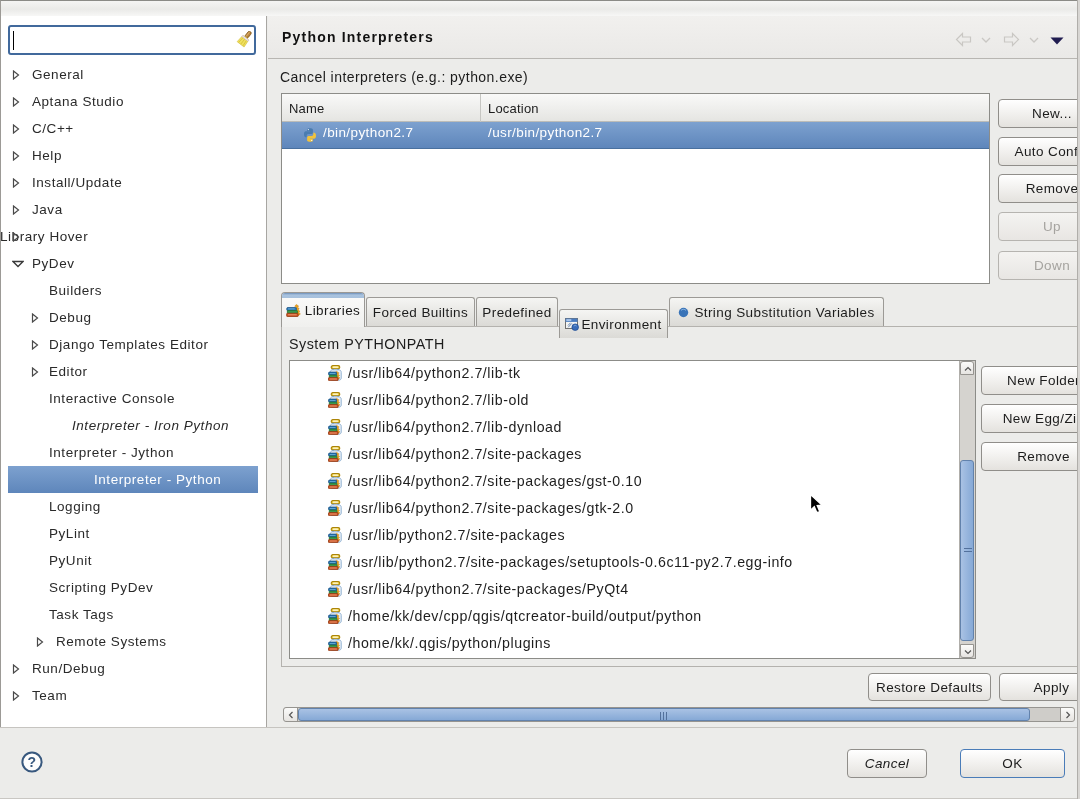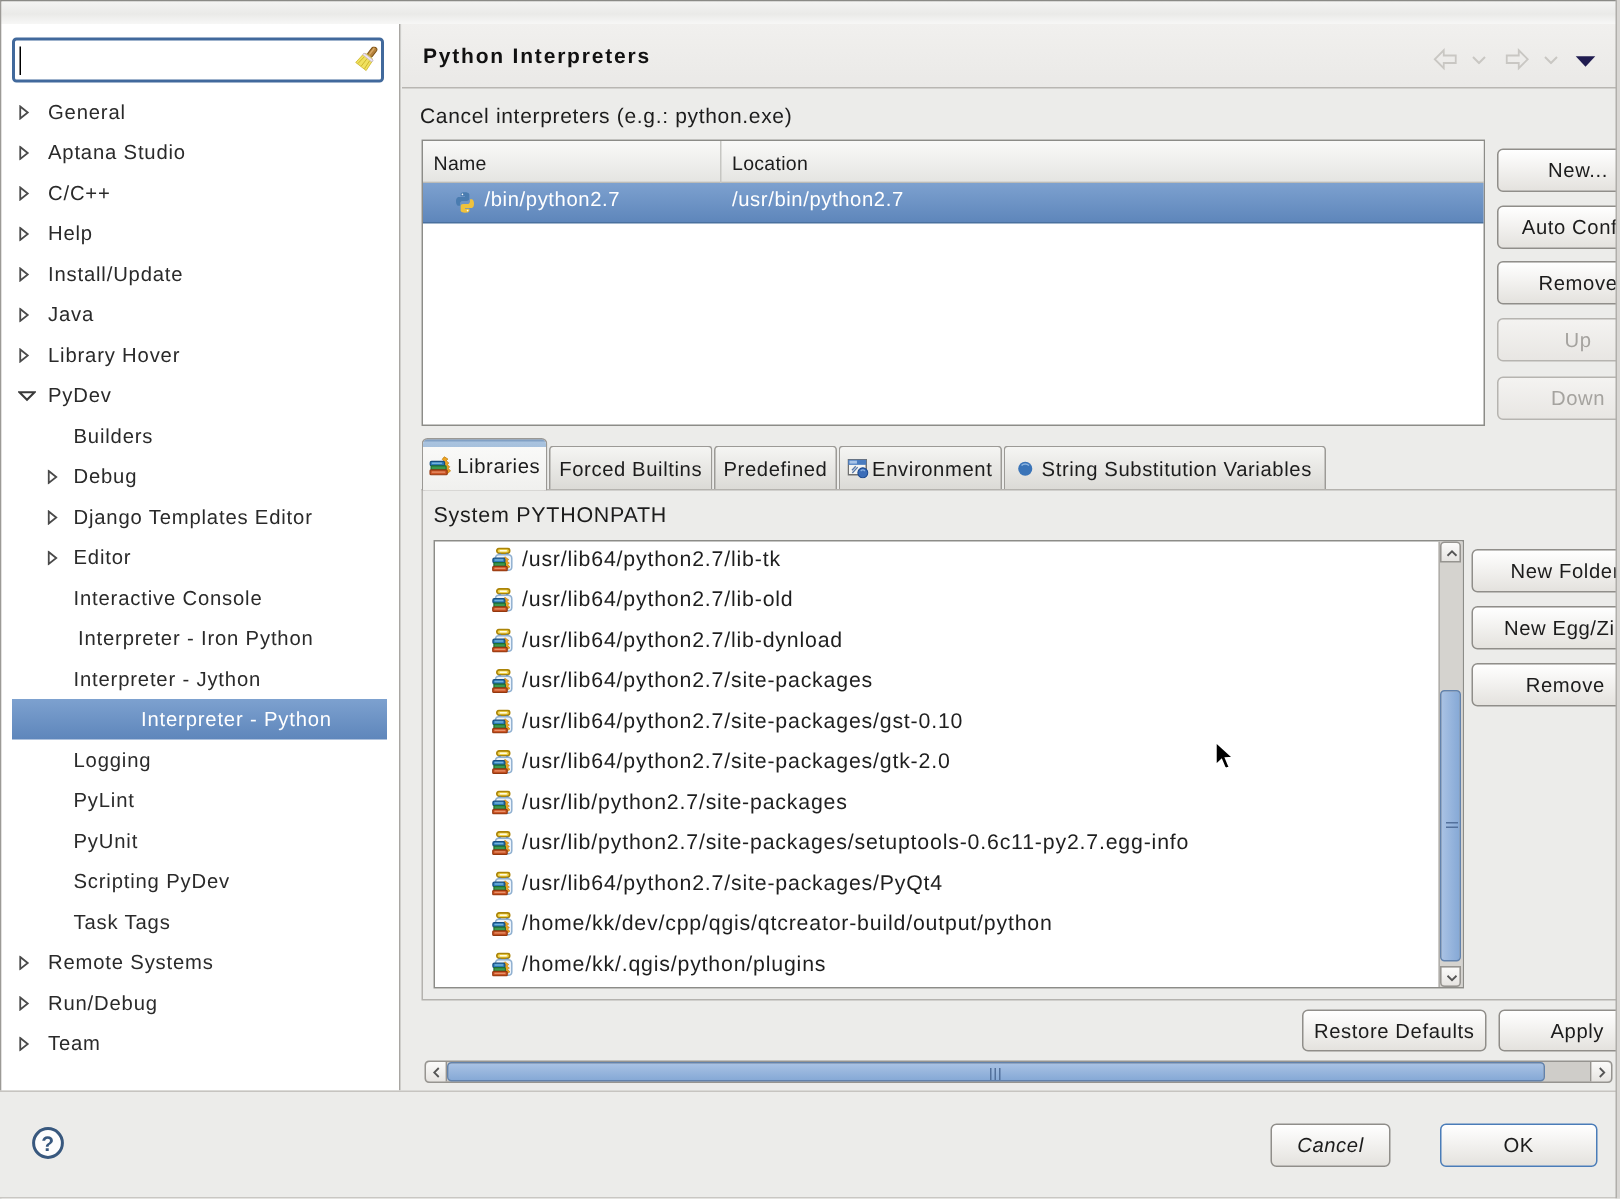--- a/index.html
+++ b/index.html
@@ -110,21 +110,21 @@
 <div class="trow" style="top:196px;">
       <svg class="arr icon" style="position:absolute;left:12px;top:9px" width="8" height="10" viewBox="0 0 8 10">
         <path d="M1.5 1 L6.5 5 L1.5 9 Z" fill="none" stroke="#4a4a4a" stroke-width="1.2"></path>
       </svg>
       <span style="margin-left:32px;">Java</span>
     </div>
 <div class="trow" style="top:223px;">
       <svg class="arr icon" style="position:absolute;left:12px;top:9px" width="8" height="10" viewBox="0 0 8 10">
         <path d="M1.5 1 L6.5 5 L1.5 9 Z" fill="none" stroke="#4a4a4a" stroke-width="1.2"></path>
       </svg>
-      <span style="margin-left:32px;">Library Hover</span>
+      <span style="">Library Hover</span>
     </div>
 <div class="trow" style="top:250px;">
       <svg class="arr icon" style="position:absolute;left:12px;top:10px" width="12" height="8" viewBox="0 0 12 8">
         <path d="M1 1.5 L11 1.5 L6 6.5 Z" fill="none" stroke="#3a3a3a" stroke-width="1.3"></path>
       </svg>
       <span style="margin-left:32px;">PyDev</span>
     </div>
 <div class="trow" style="top:277px;">
       <span style="margin-left:49px;">Builders</span>
     </div>
@@ -143,21 +143,21 @@
 <div class="trow" style="top:358px;">
       <svg class="arr icon" style="position:absolute;left:31px;top:9px" width="8" height="10" viewBox="0 0 8 10">
         <path d="M1.5 1 L6.5 5 L1.5 9 Z" fill="none" stroke="#4a4a4a" stroke-width="1.2"></path>
       </svg>
       <span style="margin-left:49px;">Editor</span>
     </div>
 <div class="trow" style="top:385px;">
       <span style="margin-left:49px;">Interactive Console</span>
     </div>
 <div class="trow" style="top:412px;">
-      <span style="margin-left:52px;">Interpreter - Iron Python</span>
+      <span style="margin-left:72px;font-style:italic;">Interpreter - Iron Python</span>
     </div>
 <div class="trow" style="top:439px;">
       <span style="margin-left:49px;">Interpreter - Jython</span>
     </div>
 <div class="tsel" style="top:466px;padding-left:44px;">
       <span style="margin-left:42px;">Interpreter - Python</span>
     </div>
 <div class="trow" style="top:493px;">
       <span style="margin-left:49px;">Logging</span>
     </div>
@@ -166,21 +166,21 @@
     </div>
 <div class="trow" style="top:547px;">
       <span style="margin-left:49px;">PyUnit</span>
     </div>
 <div class="trow" style="top:574px;">
       <span style="margin-left:49px;">Scripting PyDev</span>
     </div>
 <div class="trow" style="top:601px;">
       <span style="margin-left:49px;">Task Tags</span>
     </div>
-<div class="trow" style="top:628px;">
+<div class="trow" style="top:628px;margin-left:24px;">
       <svg class="arr icon" style="position:absolute;left:12px;top:9px" width="8" height="10" viewBox="0 0 8 10">
         <path d="M1.5 1 L6.5 5 L1.5 9 Z" fill="none" stroke="#4a4a4a" stroke-width="1.2"></path>
       </svg>
       <span style="margin-left:32px;">Remote Systems</span>
     </div>
 <div class="trow" style="top:655px;">
       <svg class="arr icon" style="position:absolute;left:12px;top:9px" width="8" height="10" viewBox="0 0 8 10">
         <path d="M1.5 1 L6.5 5 L1.5 9 Z" fill="none" stroke="#4a4a4a" stroke-width="1.2"></path>
       </svg>
       <span style="margin-left:32px;">Run/Debug</span>
@@ -225,21 +225,21 @@
   <svg class="icon" style="margin-right:1px;margin-top:3px" width="18" height="15" viewBox="0 0 18 15">
     <path d="M10.2 0.5 L12.6 2 L11.5 3.2 L13.2 4.6 L12.2 5.8 L13.8 7.2 L12.8 8.4 L14.4 9.9 L12.2 11.8 L10 10 L11.2 8.8 L9.6 7.4 L10.7 6.2 L9.1 4.8 L10.2 3.6 L8.8 2.2 Z" fill="#eca421" stroke="#c07c10" stroke-width="0.5"></path>
     <rect x="0.8" y="3.6" width="9.6" height="3" rx="0.9" fill="#2b7ab8" stroke="#174e80" stroke-width="0.8"></rect>
     <rect x="1.8" y="4.4" width="7" height="0.9" rx="0.45" fill="#72b2dc"></rect>
     <rect x="1.4" y="6.6" width="10" height="2.7" rx="0.5" fill="#3b9a4e" stroke="#1f6e30" stroke-width="0.8"></rect>
     <rect x="0.7" y="9.3" width="11.4" height="3.2" rx="0.6" fill="#cd5526" stroke="#93380f" stroke-width="0.8"></rect>
     <rect x="1.8" y="10.3" width="9" height="0.9" rx="0.45" fill="#e8926a"></rect>
   </svg>Libraries</div>
 <div class="tab" style="left:366px;top:297px;width:109px;height:29px;">Forced Builtins</div>
 <div class="tab" style="left:476px;top:297px;width:82px;height:29px;">Predefined</div>
-<div class="tab" style="left:559px;top:297px;width:109px;height:29px;">
+<div class="tab" style="left:559px;top:309px;width:109px;height:29px;">
   <svg class="icon" style="margin-right:1px" width="15" height="14" viewBox="0 0 15 14">
     <rect x="0.5" y="1.5" width="12" height="10" fill="#f4f4f2" stroke="#707070" stroke-width="1"></rect>
     <rect x="0.5" y="1.5" width="12" height="3.4" fill="#4a7cc0"></rect>
     <rect x="1.3" y="2.1" width="5" height="2" fill="#a8c4e8"></rect>
     <path d="M3 8.5 L5.5 5.8 M3.2 10.3 L6.8 6.4" stroke="#5878a8" stroke-width="0.9"></path>
     <circle cx="10.2" cy="10.2" r="3.3" fill="#3a6cb8" stroke="#1c4a90" stroke-width="0.7"></circle>
     <path d="M8.8 9 a2 2 0 0 1 2.8 0" stroke="#88b0e0" stroke-width="0.8" fill="none"></path>
   </svg>Environment</div>
 <div class="tab" style="left:669px;top:297px;width:215px;height:29px;">
   <svg class="icon" style="margin-right:5px" width="11" height="11" viewBox="0 0 11 11">

